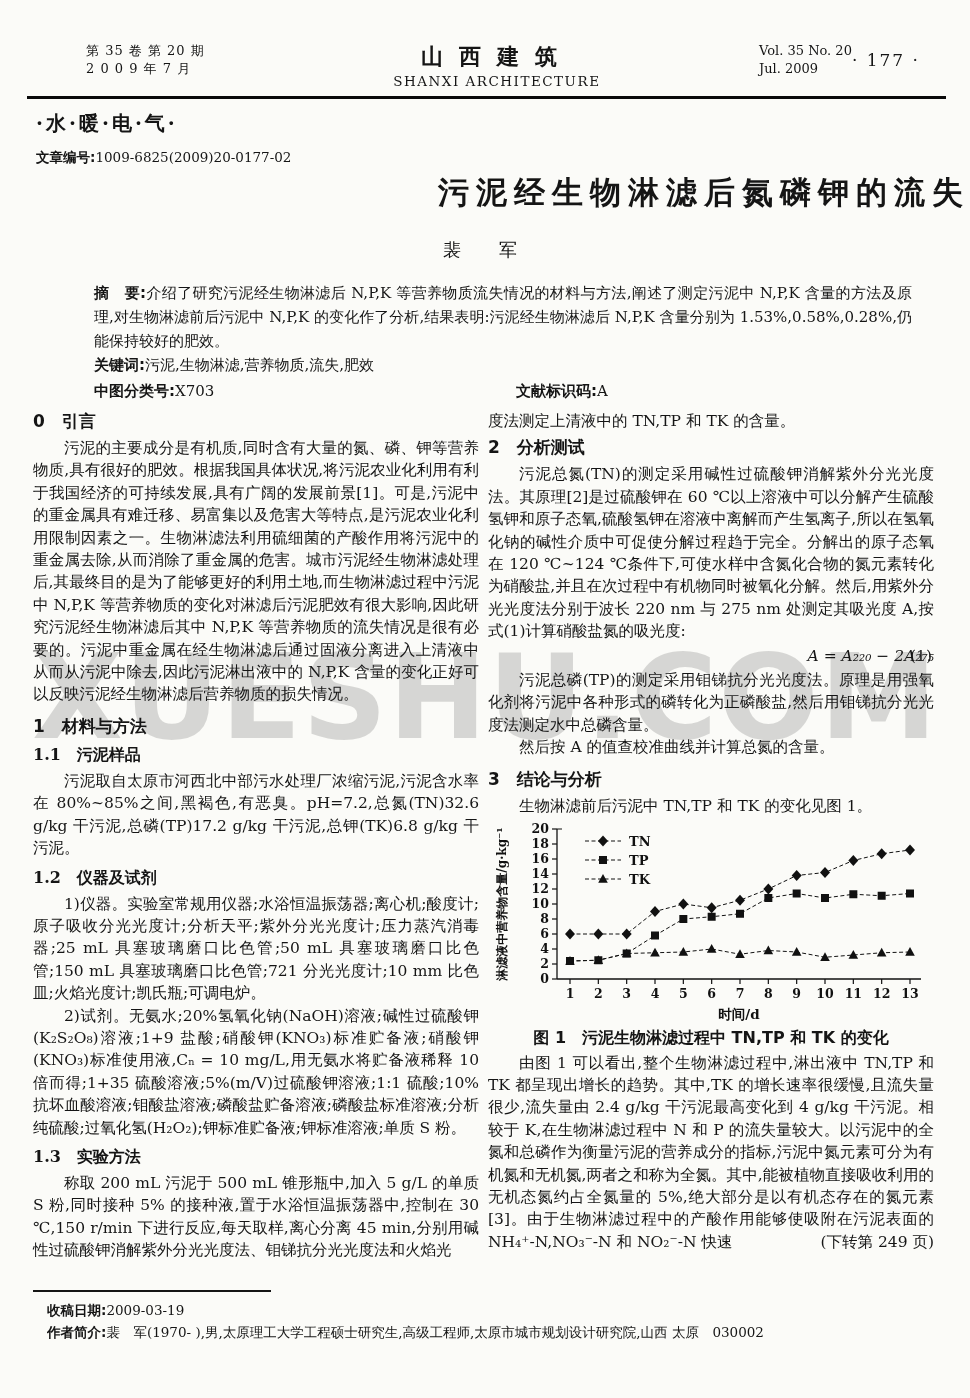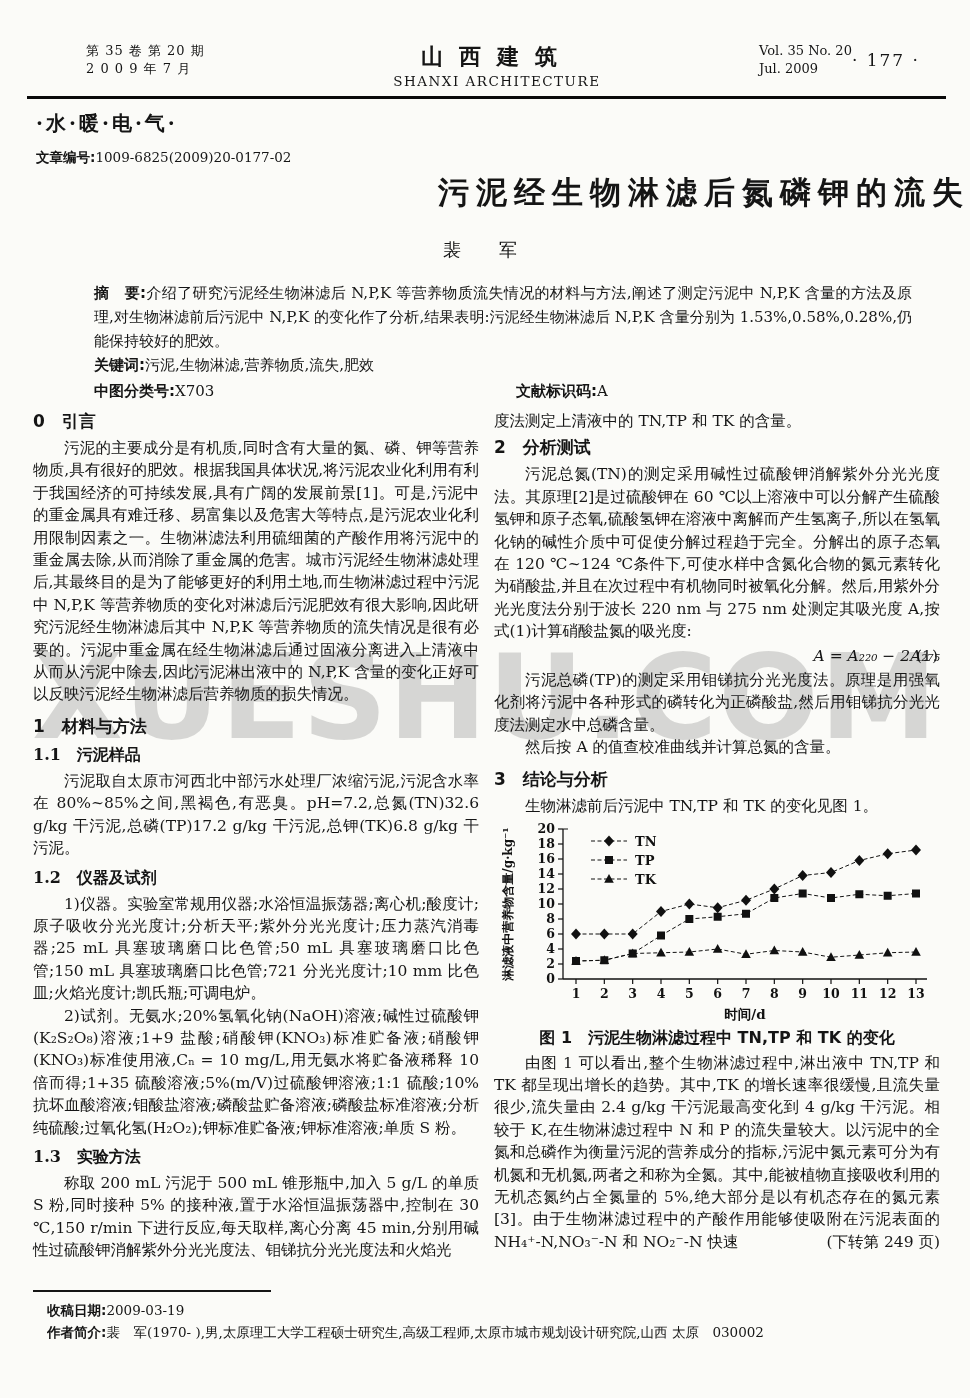--- a/index.html
+++ b/index.html
@@ -26,21 +26,21 @@
   .title{position:absolute;top:172px;left:0;right:0;margin:0;text-align:right;
         font-family:"DejaVu Sans","Liberation Sans",sans-serif;
         font-size:31px;font-weight:bold;letter-spacing:7px;}
   .author{position:absolute;top:238px;left:0;right:0;text-align:center;font-size:18px;letter-spacing:10px;}
   
   .abstract{position:absolute;top:281px;left:83px;right:58px;font-size:15px;line-height:24px;text-align:justify;margin-left:11px;}
   .abstract p{margin:0;}
   .clcline{display:flex;margin-top:2px;}
   .clc1{flex:0 0 422px;}
   
-  .cols{position:absolute;top:410px;left:33px;right:29px;display:flex;gap:15px;}
+  .cols{position:absolute;top:410px;left:33px;right:29px;display:flex;gap:9px;}
   .col{width:446px;font-size:15.5px;line-height:22.4px;text-align:justify;}
   .col p{margin:0;text-indent:2em;}
   .col p.noindent{text-indent:0;}
   .hA{font-family:"DejaVu Sans","Liberation Sans",sans-serif;font-size:17px;font-weight:bold;
       margin:9px 0 5px;line-height:22px;}
   .hB{font-size:16px;font-weight:bold;margin:7px 0 4px;line-height:22px;}
   .formula{position:relative;text-align:right;text-indent:0 !important;padding:2px 0;}
   .fml{font-style:italic;}
   .fno{position:absolute;right:2px;top:2px;font-style:normal;}
   

